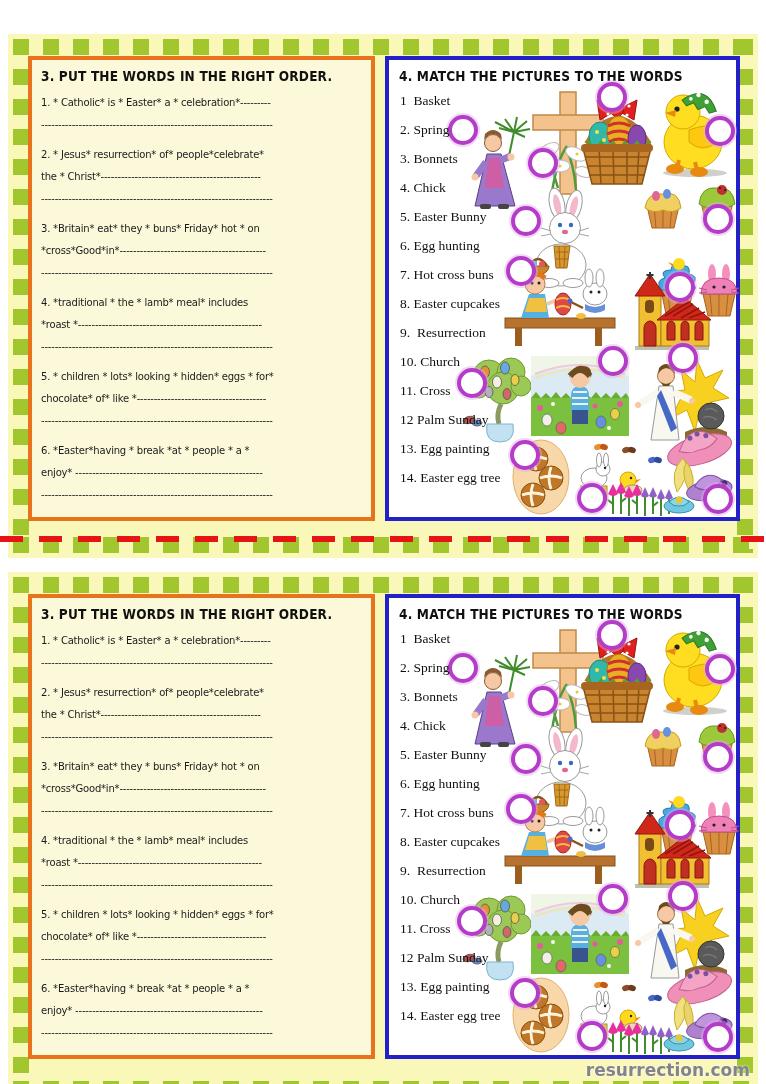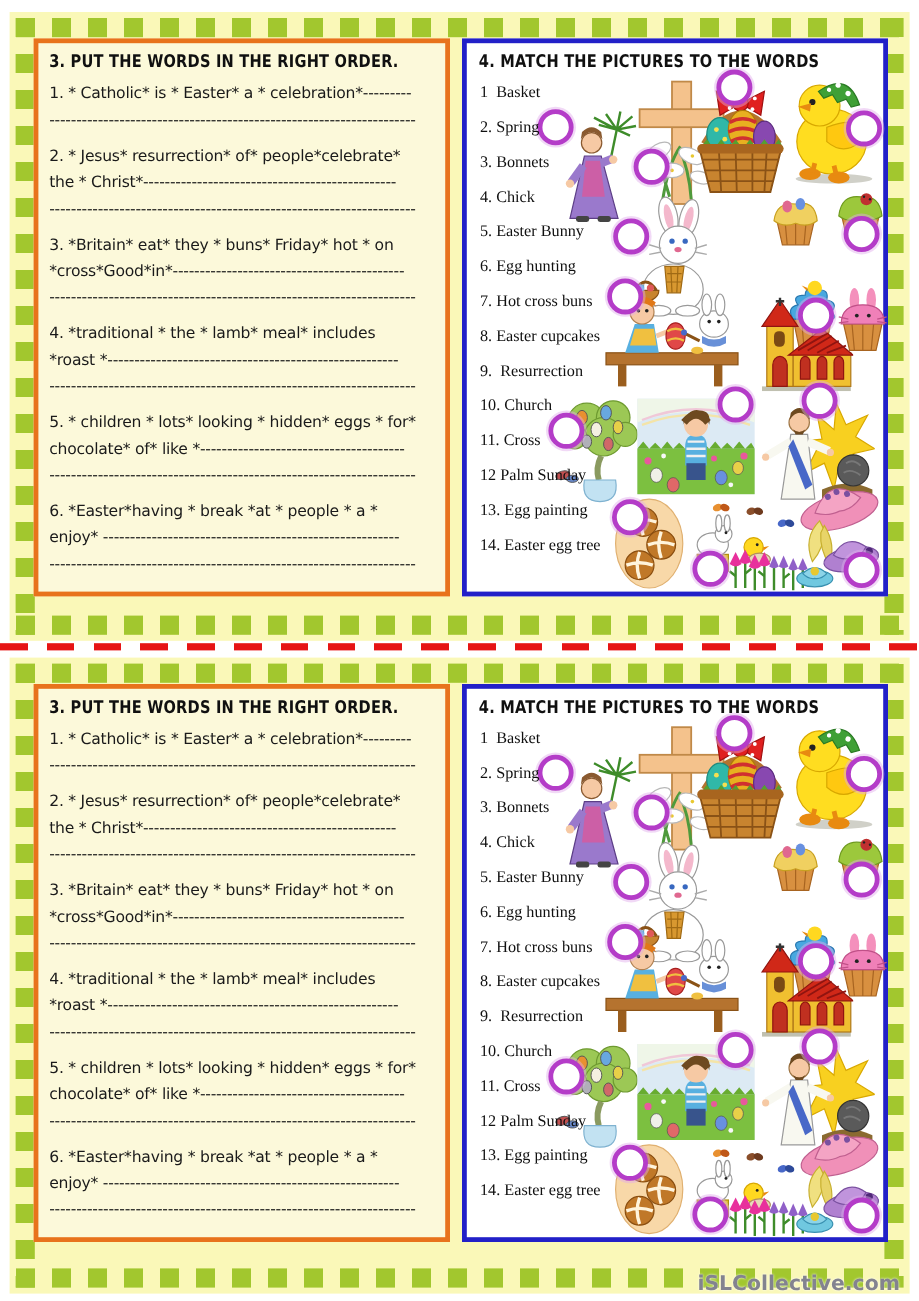--- a/index.html
+++ b/index.html
@@ -1,21 +1,21 @@
 <!DOCTYPE html>
 <html><head>
 <meta charset="utf-8">
 <style>
   html,body { margin:0; padding:0; }
   body {
     width:766px; height:1084px; position:relative; background:#ffffff;
     font-family:"DejaVu Sans", sans-serif; overflow:hidden;
   }
   
-  .half { position:absolute; left:8px; width:750px; background:#FAF8B8; }
+  .half { position:absolute; left:8px; width:750px; background:#FAF8B8;margin-top:24px; }
   .half.top { top:10px; height:524px; }
   .half.bottom { top:548px; height:530px; }
   .ch { position:absolute; pointer-events:none; }
   .ch-h { height:16px; left:5px; right:5px;
           background:repeating-linear-gradient(90deg,#A2C72E 0 16px,transparent 16px 30px); }
   .ch-v { width:16px; top:5px; bottom:5px;
           background:repeating-linear-gradient(180deg,#A2C72E 0 16px,transparent 16px 30px); }
   .ch-top{top:5px;} .ch-bot{bottom:5px;} .ch-left{left:5px;} .ch-right{right:5px;}
 
   
@@ -23,21 +23,21 @@
   .left-panel  { left:20px;  width:347px; background:#FCF9DA; border:4px solid #E8731C; padding:4px 9px; }
   .right-panel { left:377px; width:355px; background:#FFFFFF; border:4px solid #2220C8; }
   .panel h2 {
     margin:4px 0 8px; font-size:14.5px; font-weight:900; color:#101010;
     letter-spacing:0.2px; white-space:pre; transform:scaleX(0.84); transform-origin:0 50%;
   }
   .right-panel h2 { margin:8px 0 2px 10px; }
 
   
   .ex { margin:0 0 8px; }
-  .ex-line { font-size:13px; line-height:22px; letter-spacing:-0.2px;
+  .ex-line { font-size:10px; line-height:22px; letter-spacing:-0.2px;
              white-space:pre; overflow:hidden; color:#1A1A1A; }
 
   
   .word-list { list-style:none; margin:2px 0 0; padding:0 0 0 11px; position:relative; z-index:2;font-family:Liberation Serif, serif; }
   .word-list li { font-size:13.5px; line-height:29px; white-space:pre; color:#101010; }
 
   
   .art { position:absolute; inset:0; z-index:1; }
   .art-item { position:absolute; }
   .art-item svg { width:100%; height:100%; display:block; }
@@ -923,13 +923,13 @@
         <div class="dot" style="left:209px;top:286px"></div>
         <div class="dot" style="left:279px;top:283px"></div>
         <div class="dot" style="left:121px;top:380px"></div>
         <div class="dot" style="left:188px;top:423px"></div>
         <div class="dot" style="left:314px;top:424px"></div>
       </div>
     </div>
   </section>
 </div>
 <div class="divider"></div>
-<div class="watermark">iSLCollective.com</div>
+<div class="watermark">resurrection.com</div>
 
 </body></html>

